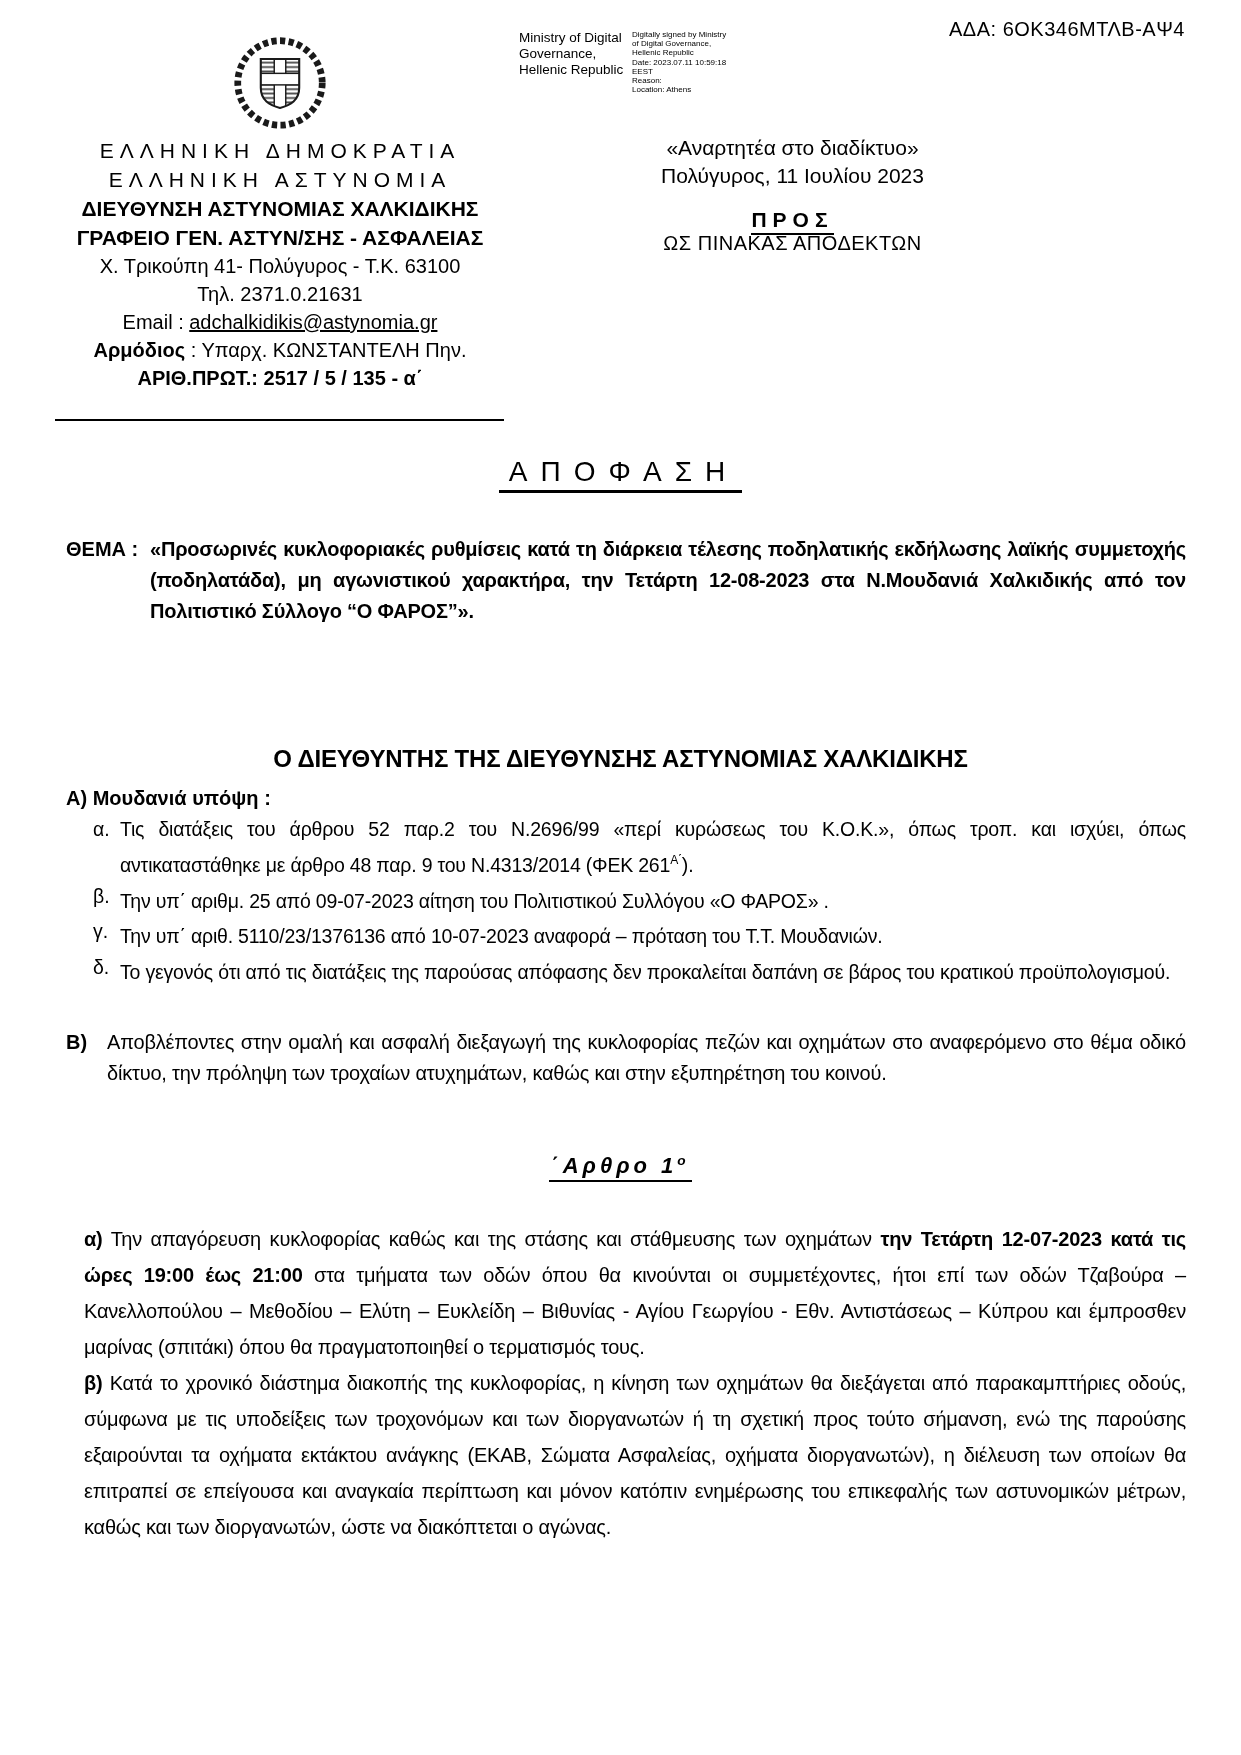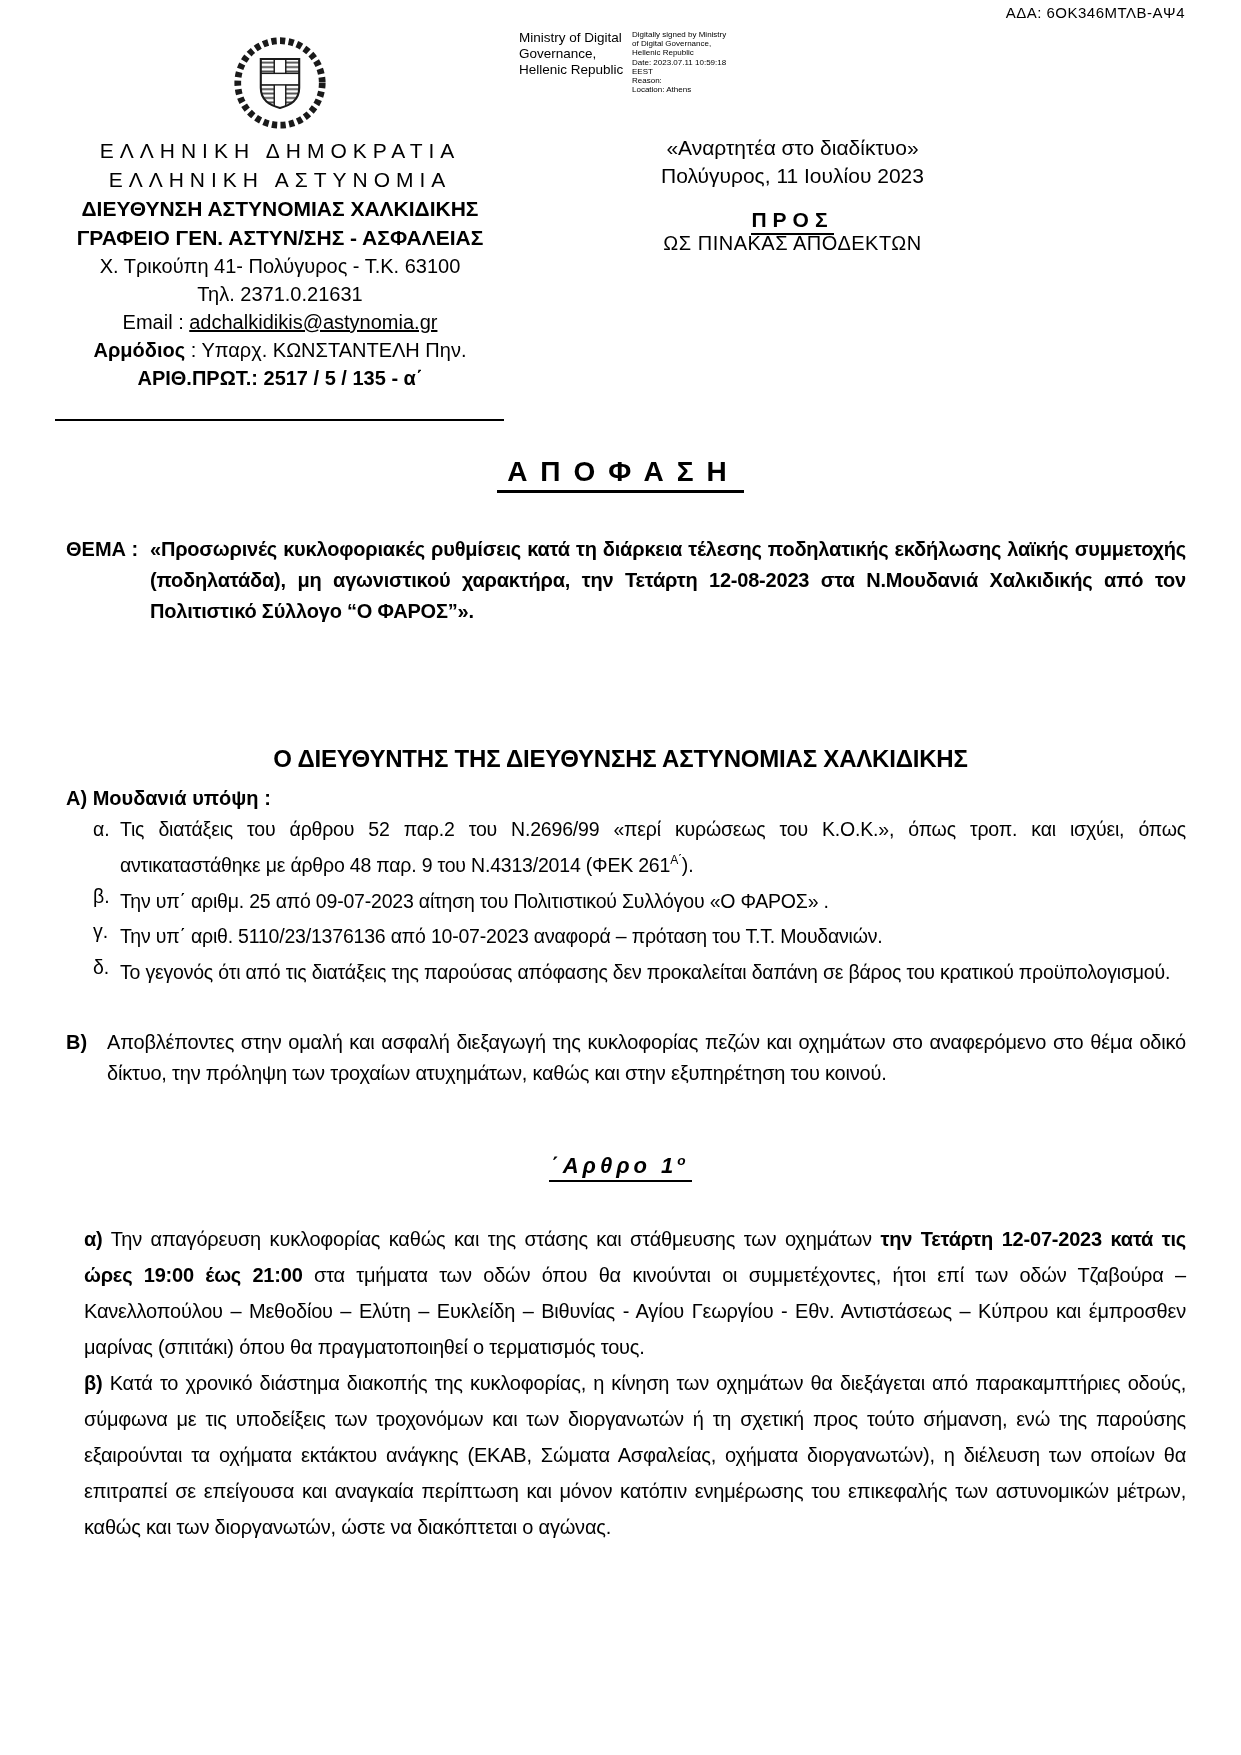--- a/index.html
+++ b/index.html
@@ -2,40 +2,40 @@
 <html><head>
 <meta charset="utf-8">
 <style>
   html,body{margin:0;padding:0;background:#888;}
   .page{
     width:1241px;height:1755px;margin:0 auto;background:#ffffff;color:#000;
     font-family:"Liberation Sans",sans-serif;position:relative;overflow:hidden;
   }
   
   .hdr{position:relative;height:430px;}
-  .ada{position:absolute;top:4px;right:56px;font-size:15px;letter-spacing:.5px;}
+  .ada{position:absolute;top:18px;right:56px;font-size:20px;letter-spacing:.5px;}
   .sig{position:absolute;left:519px;top:30px;display:flex;gap:1px;}
   .sig-name{font-size:13.5px;line-height:1.18;width:112px;}
   .sig-det{font-size:8px;line-height:1.15;width:128px;white-space:pre-line;}
   .lh{position:absolute;left:55px;top:34px;width:450px;text-align:center;}
   .emblem{height:96px;margin-bottom:6px;}
   .lh1{font-size:21px;letter-spacing:6px;line-height:29px;}
   .lh2{font-size:21px;font-weight:bold;line-height:29px;}
   .lh3{font-size:20px;line-height:28px;}
   .lh4{font-size:20px;font-weight:bold;line-height:28px;}
   .link{color:#000000;text-decoration:underline;}
   .hrule{position:absolute;left:55px;top:419px;width:449px;border-top:2px solid #000;}
   .rb{position:absolute;left:645px;top:134px;width:295px;text-align:center;}
   .rb1{font-size:21px;line-height:28px;}
   .rb2{margin-top:18px;}
   .pros{font-size:21px;font-weight:bold;letter-spacing:6px;border-bottom:2px solid #000;padding-bottom:2px;}
   .rb3{font-size:20px;letter-spacing:.5px;}
   
   .bodyc{margin:0 55px;width:1131px;}
-  .title{margin:26px 0 0 0;text-align:center;font-size:28px;font-weight:bold;}
+  .title{margin:26px 0 0 0;text-align:center;font-size:28px;font-weight:normal;}
   .title-u{letter-spacing:13px;border-bottom:3px solid #000;padding:0 4px 3px 10px;}
   .thema{display:flex;margin:46px 0 0 11px;}
   .thema-label{width:84px;flex:0 0 84px;font-size:20px;font-weight:bold;line-height:31px;}
   .thema-text{flex:1;font-size:20px;font-weight:bold;line-height:31px;text-align:justify;letter-spacing:-.2px;}
   .director{margin:118px 0 8px 0;text-align:center;font-size:24px;font-weight:bold;letter-spacing:-.2px;}
   .secA-head{margin:10px 0 0 11px;font-size:20px;font-weight:bold;line-height:31px;}
   .item{display:flex;margin-left:38px;}
   .marker{flex:0 0 27px;font-size:19.5px;line-height:31px;}
   .itext{flex:1;font-size:19.5px;line-height:31px;text-align:justify;letter-spacing:-.2px;}
   sup{font-size:.62em;}

